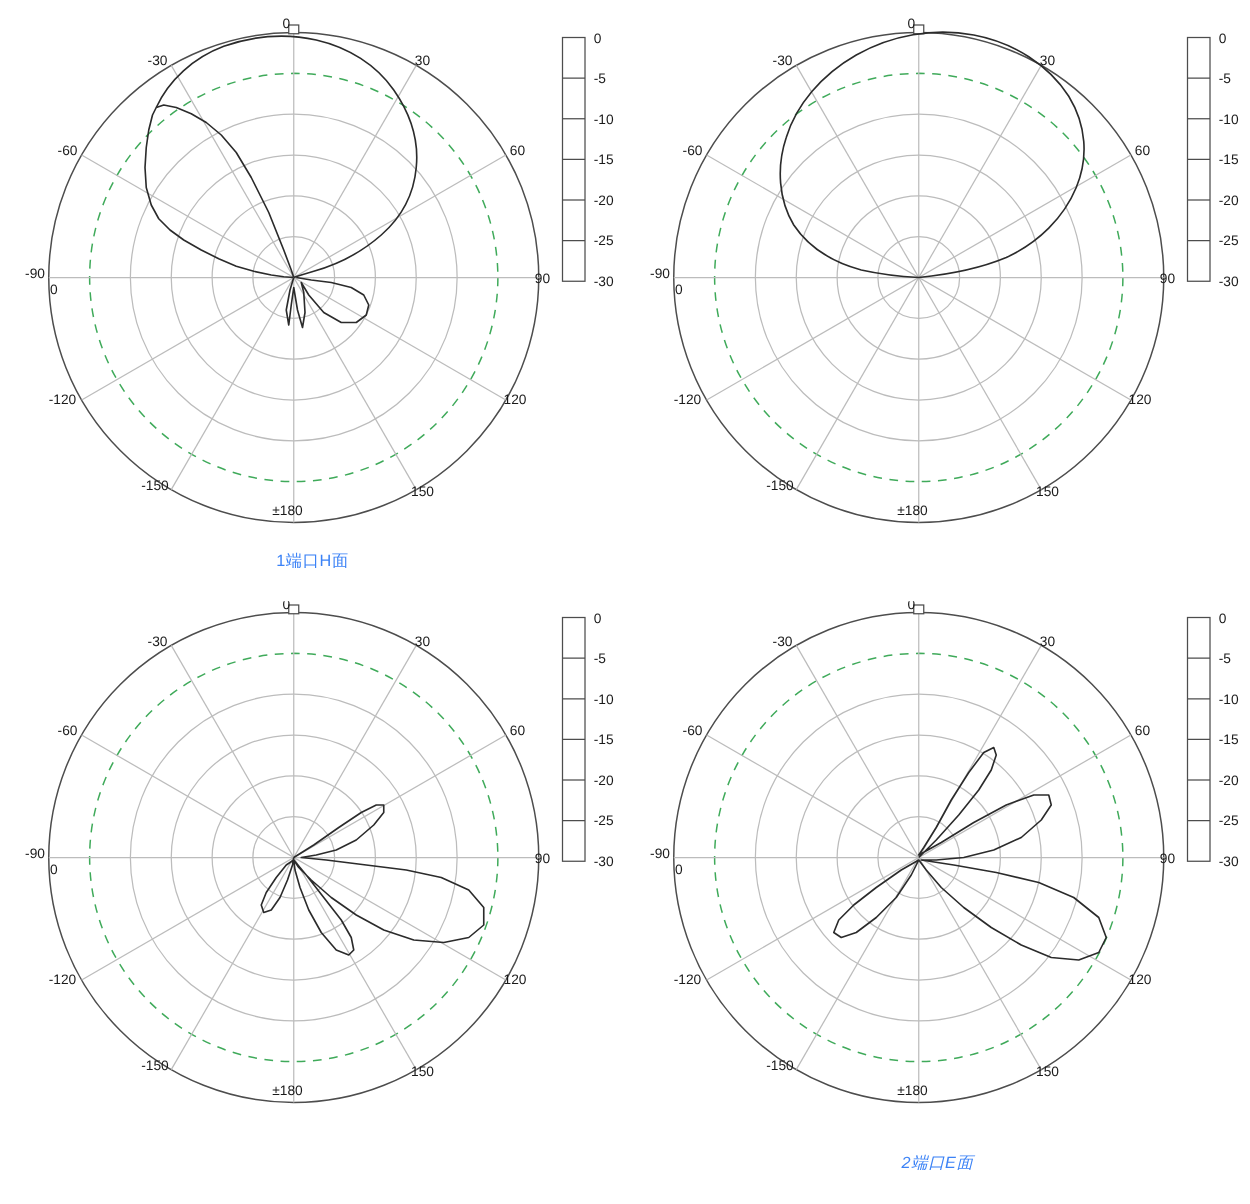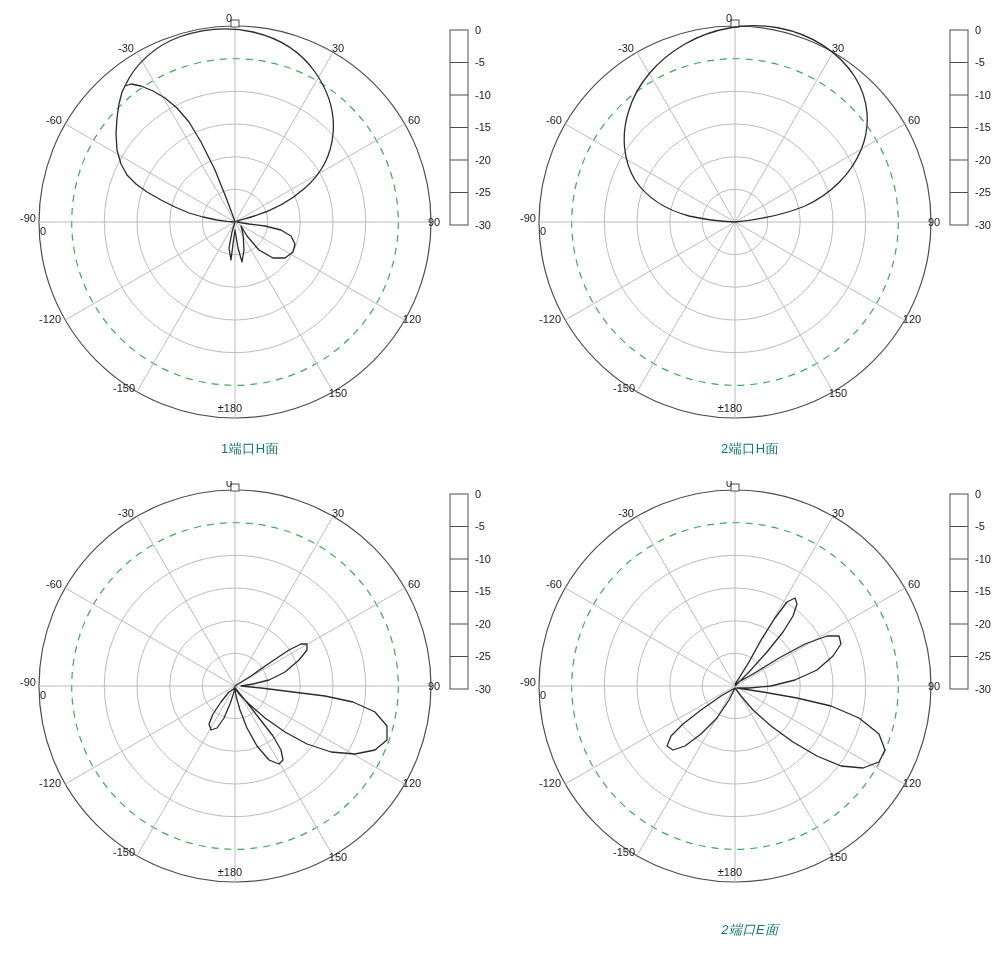--- a/index.html
+++ b/index.html
@@ -29,21 +29,21 @@
     position: relative;
     width: 500px;
     height: 430px;
   }
   .caption {
     position: absolute;
     left: 0;
     width: 500px;
     text-align: center;
     font-size: 13px;
-    color: #0f766e;
+    color: #3b82f6;
     letter-spacing: 0.5px;
   }
   svg { display: block; }
   text {
     font-family: "Liberation Sans", sans-serif;
     fill: #1a1a1a;
   }
   .tick-label { font-size: 11px; }
   .cb-label { font-size: 11px; }
   .origin-label { font-size: 11px; }
@@ -171,21 +171,20 @@
             <text x="475" y="66">-5</text>
             <text x="475" y="99">-10</text>
             <text x="475" y="131">-15</text>
             <text x="475" y="164">-20</text>
             <text x="475" y="196">-25</text>
             <text x="475" y="229">-30</text>
           </g>
         </g>
       </svg>
     </div>
-    <div class="caption" style="top:440px;">2端口H面</div>
   </div>
 
   <div class="panel">
     <div class="plot-wrap">
       <svg width="500" height="430" viewBox="0 0 500 430">
         <g transform="translate(235,205)">
           <circle r="196" fill="none" stroke="#4d4d4d" stroke-width="1.2"></circle>
           <circle r="163.3" fill="none" stroke="#3faa5a" stroke-width="1.2" stroke-dasharray="7 6"></circle>
           <circle r="130.7" fill="none" stroke="#bcbcbc" stroke-width="1"></circle>
           <circle r="98" fill="none" stroke="#bcbcbc" stroke-width="1"></circle>

